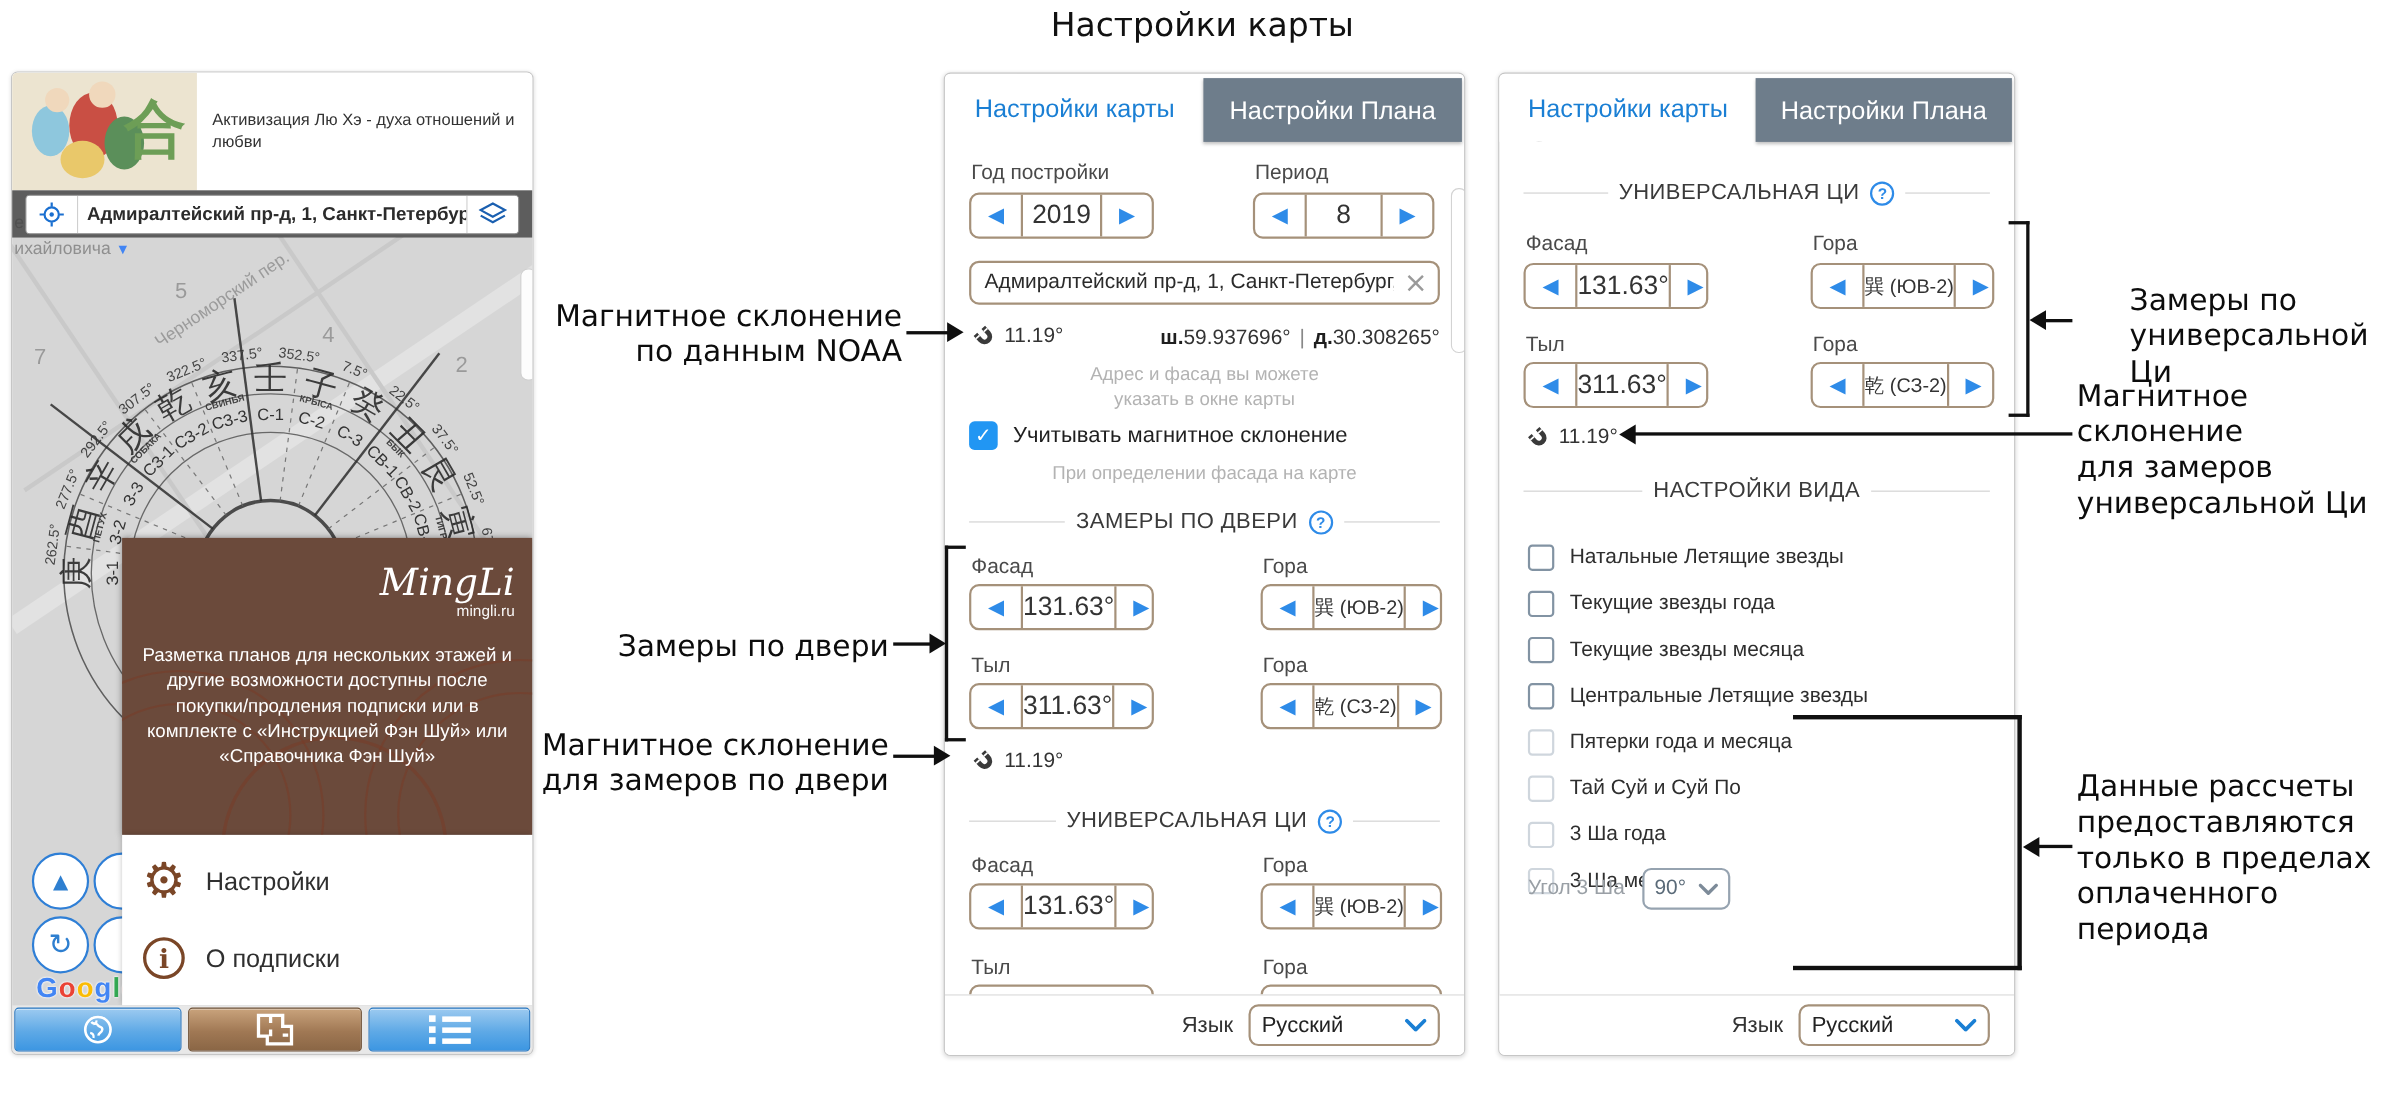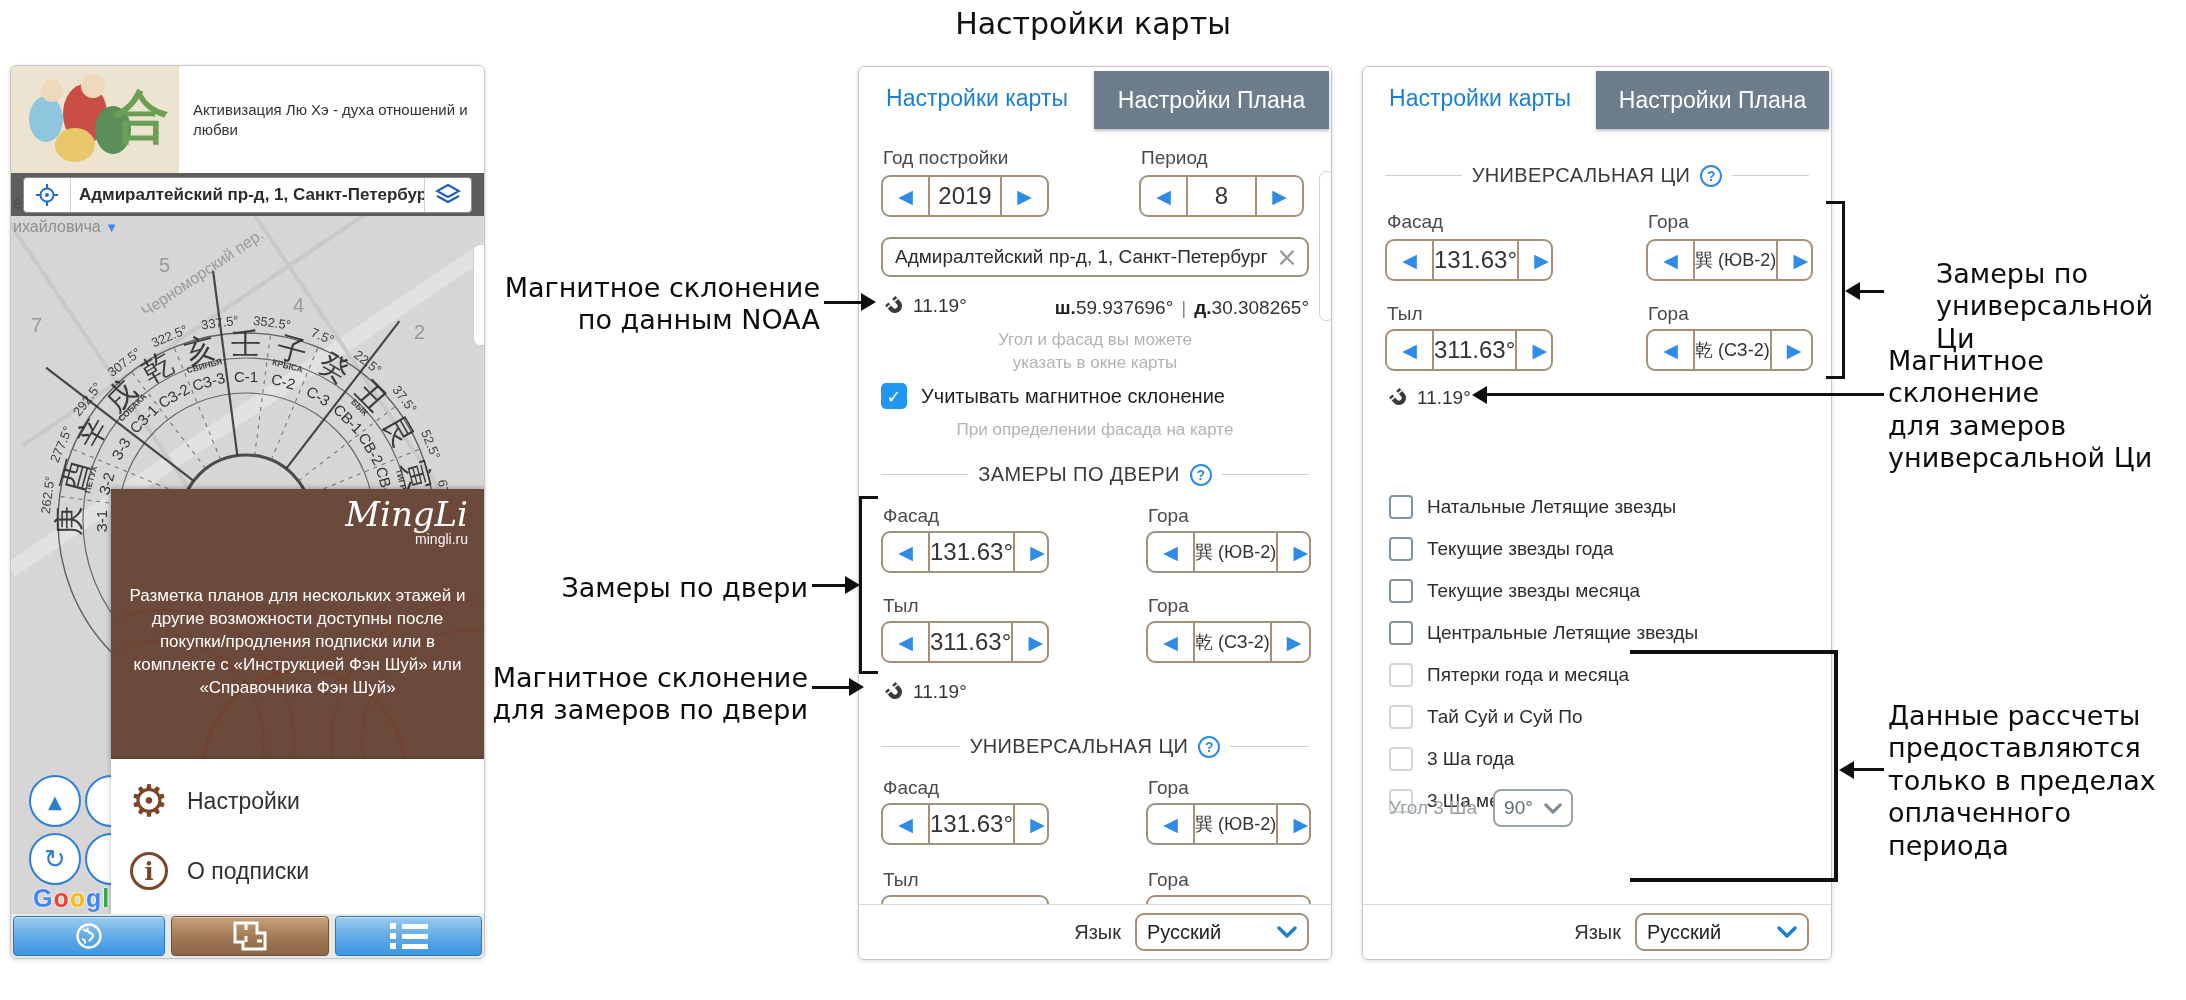--- a/index.html
+++ b/index.html
@@ -30,21 +30,21 @@
   .street{position:absolute;background:#e2e2e2;}
   .street.thin{background:#c9c9c9;}
   .map-num{position:absolute;color:#9a9a9a;font-size:20px;}
   .map-street-label{position:absolute;color:#9b9b9b;font-size:16px;transform:rotate(-34deg);white-space:nowrap;}
   .map-label{position:absolute;color:#8f8f8f;font-size:16px;white-space:nowrap;}
   .map-pill{position:absolute;background:#fdfdfd;border:1px solid #cfcfcf;border-radius:7px;}
   .round-btn{position:absolute;width:52px;height:52px;border-radius:50%;background:#fff;border:2px solid #2f7fd6;box-sizing:border-box;display:flex;align-items:center;justify-content:center;color:#2e7fd0;font-family:"DejaVu Sans",sans-serif;}
   #google-logo{position:absolute;font-size:25px;font-weight:bold;letter-spacing:1px;text-shadow:0 0 2px #fff,0 0 2px #fff;}
   .ad{position:absolute;left:100px;top:423px;width:373px;height:270px;background:#6b4a3b;z-index:20;overflow:hidden;box-shadow:0 0 6px rgba(0,0,0,.4);}
   .ad .mandala{position:absolute;border:2px solid rgba(120,60,40,.55);border-radius:50%;}
-  .ad-logo{position:absolute;right:16px;top:8px;text-align:right;color:#fff;}
+  .ad-logo{position:absolute;right:16px;top:24px;text-align:right;color:#fff;}
   .ad-logo .big{font-family:"DejaVu Serif",serif;font-style:italic;font-size:34px;line-height:1;}
   .ad-logo .sub{font-size:14px;opacity:.95;}
   .ad-text{position:absolute;left:12px;right:12px;top:96px;text-align:center;color:#fff;font-size:17px;line-height:1.35;}
   .ad-btn{position:absolute;left:22px;right:22px;top:218px;height:40px;border-radius:6px;background:linear-gradient(180deg,#3f96e9,#1e74d4);color:#fff;font-size:21px;display:flex;align-items:center;justify-content:center;}
   .menu{position:absolute;left:100px;top:693px;width:373px;height:155px;background:#fff;z-index:21;box-shadow:0 0 5px rgba(0,0,0,.25);}
   .menu-row{position:absolute;left:0;right:0;height:64px;display:flex;align-items:center;}
   .menu-icon{width:76px;flex:none;display:flex;align-items:center;justify-content:center;}
   .gear{font-family:"DejaVu Sans",sans-serif;font-size:44px;color:#7a4627;line-height:1;}
   .info-circ{width:38px;height:38px;border:3px solid #7a4627;border-radius:50%;display:flex;align-items:center;justify-content:center;font-family:"DejaVu Serif",serif;font-weight:bold;font-size:24px;color:#7a4627;box-sizing:border-box;}
   .menu-label{font-size:23px;color:#2f2f2f;}
@@ -339,21 +339,21 @@
         <path d="M3 10 a7 7 0 0 0 14 0 V3 h-4.4 v7 a2.6 2.6 0 0 1 -5.2 0 V3 H3 Z" fill="#3a3a3a"></path>
         <rect x="3" y="5.4" width="4.4" height="1.6" fill="#fff"></rect>
           <rect x="12.6" y="5.4" width="4.4" height="1.6" fill="#fff"></rect>
       </svg>
       <span>11.19°</span>
     </div>
     <div class="coords" style="top:230px;">
       <b>ш.</b><span>59.937696°</span><span class="sep">|</span><b>д.</b><span>30.308265°</span>
     </div>
 
-    <div class="hint" style="top:262px;">Угол и фасад вы можете
+    <div class="hint" style="top:262px;">Адрес и фасад вы можете
 указать в окне карты</div>
 
     <div class="chk" style="left:22px;top:316px;">
       <span class="chk-box">✓</span>
       <span class="chk-label">Учитывать магнитное склонение</span>
     </div>
     <div class="hint" style="top:352px;">При определении фасада на карте</div>
 
     <div class="section" style="top:396px;">
       <div class="ln"></div>
@@ -522,20 +522,25 @@
 
     <div class="mag" style="left:26px;top:320px;">
       <svg width="20" height="20" viewBox="0 0 20 20" style="transform:rotate(-42deg);">
         <path d="M3 10 a7 7 0 0 0 14 0 V3 h-4.4 v7 a2.6 2.6 0 0 1 -5.2 0 V3 H3 Z" fill="#3a3a3a"></path>
         <rect x="3" y="5.4" width="4.4" height="1.6" fill="#fff"></rect>
           <rect x="12.6" y="5.4" width="4.4" height="1.6" fill="#fff"></rect>
       </svg>
       <span>11.19°</span>
     </div>
 
+    <div class="section" style="top:368px;">
+      <div class="ln"></div>
+      <span class="tx">НАСТРОЙКИ ВИДА</span>
+      <div class="ln"></div>
+    </div>
 
     <div class="cb-row" style="top:428px;">
       <span class="cb-box"></span>
       <span class="cb-label">Натальные Летящие звезды</span>
     </div>
     <div class="cb-row" style="top:470px;">
       <span class="cb-box"></span>
       <span class="cb-label">Текущие звезды года</span>
     </div>
     <div class="cb-row" style="top:512px;">

